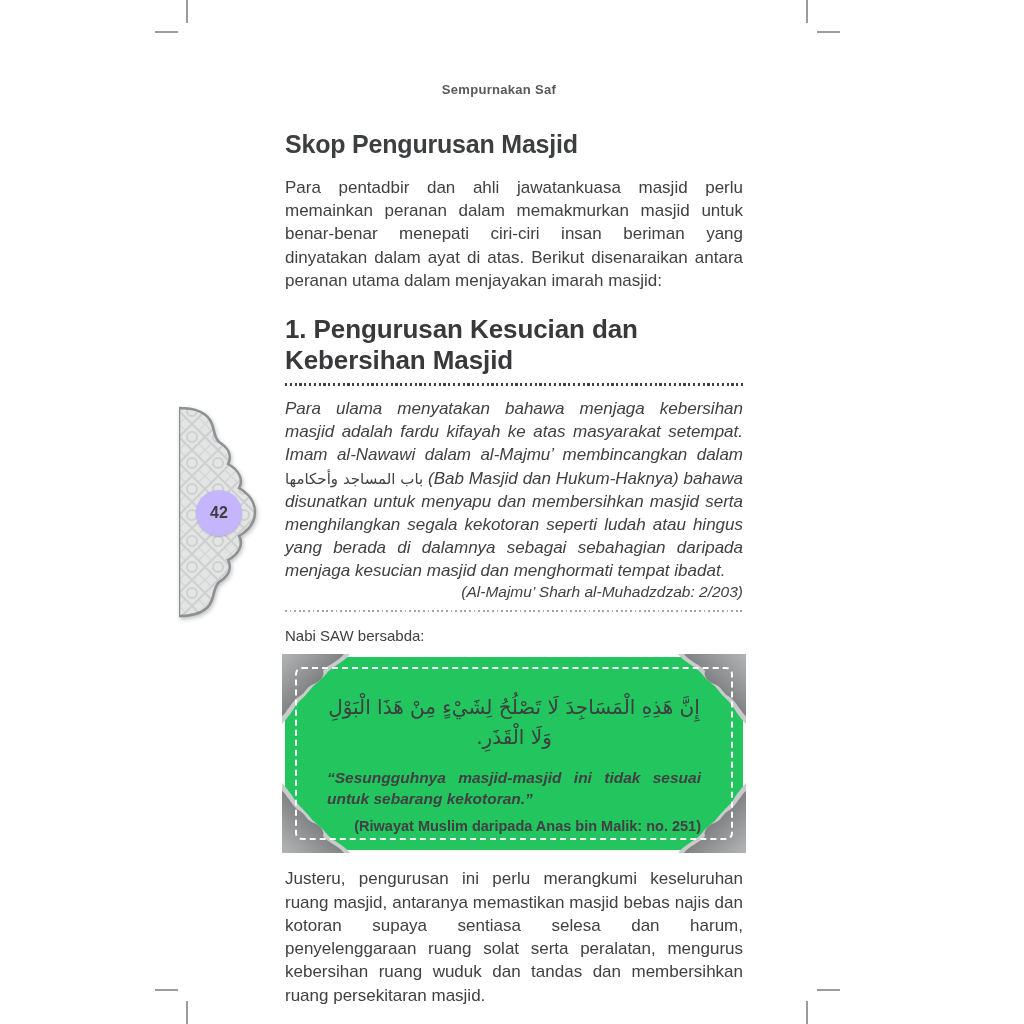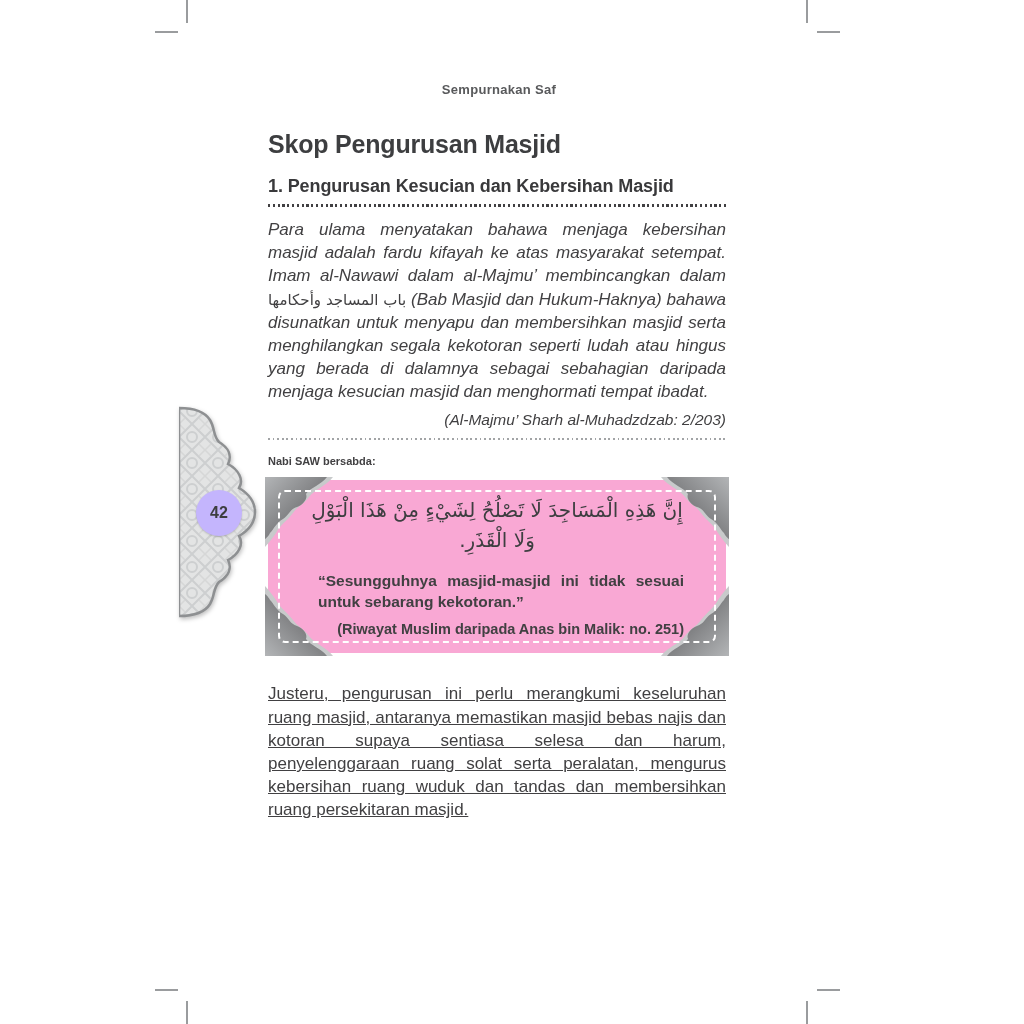--- a/index.html
+++ b/index.html
@@ -21,77 +21,77 @@
   .crop.br-h { left: 817px; top: 989px; }
 
   
   .running-header {
     position: absolute; left: 270px; top: 82px; width: 458px;
     text-align: center; font-size: 13px; font-weight: bold;
     letter-spacing: 0.3px; color: #58595b;
   }
 
   
-  .content { position: absolute; left: 268px; top: 130px; width: 458px; }
+  .content { position: absolute; left: 285px; top: 130px; width: 458px; }
 
   .page-title { font-size: 25px; font-weight: bold; color: #3d3e40; letter-spacing: -0.2px; margin-bottom: 17px; }
 
   p.body-text { font-size: 17px; line-height: 1.365; text-align: justify; color: #414042; }
   .intro { margin-bottom: 22px; }
 
-  .section-heading { font-size: 18px; font-weight: bold; color: #39393b; margin-bottom: 7px; letter-spacing: -0.1px; }
+  .section-heading { font-size: 26px; font-weight: bold; color: #39393b; margin-bottom: 7px; letter-spacing: -0.1px; }
 
   .dotted-rule-dark {
     height: 3px; width: 100%;
     background-image: repeating-linear-gradient(90deg, #414042 0 2.2px, transparent 2.2px 4.8px);
     margin-bottom: 11px;
   }
   .dotted-rule-light {
     height: 2px; width: 100%;
     background-image: repeating-linear-gradient(90deg, #a2a4a6 0 1.8px, transparent 1.8px 4.6px);
     margin-top: 9px;
   }
 
   .scholar-para { font-style: italic; line-height: 1.385; }
   .arabic-inline { font-style: normal; font-family: "DejaVu Sans", sans-serif; font-size: 15px; }
 
-  .majmu-citation { font-size: 15.5px; font-style: italic; text-align: right; margin-top: 7px; color: #414042; }
+  .majmu-citation { font-size: 15.5px; font-style: italic; text-align: right; color: #414042; }
 
-  .hadith-intro { font-size: 11px; margin-top: 15px; color: #414042; font-weight: bold; }
+  .hadith-intro { font-size: 15px; margin-top: 15px; color: #414042; }
 
   
   .hadith-box {
-    position: relative; margin-top: 13px; background: #f9a8d4;
-    border-radius: 10px; padding: 15px 36px 16px 36px; min-height: 160px;
+    position: relative; margin-top: 13px; background: #22c55e;
+    border-radius: 10px; padding: 35px 36px 16px 36px; min-height: 160px;
   }
   .hadith-dash-border {
     position: absolute; inset: 10px; border: 2px dashed #ffffff;
     border-radius: 7px; pointer-events: none;
   }
   .corner { position: absolute; width: 70px; height: 70px; }
   .corner.tl { top: -3px; left: -3px; }
   .corner.tr { top: -3px; right: -3px; transform: scaleX(-1); }
   .corner.bl { bottom: -3px; left: -3px; transform: scaleY(-1); }
   .corner.br { bottom: -3px; right: -3px; transform: scale(-1,-1); }
 
   .hadith-arabic {
     position: relative; text-align: center; direction: rtl;
     font-family: "DejaVu Sans", sans-serif; font-size: 20px;
     color: #3d3e40; margin-bottom: 16px; line-height: 1.5;
   }
   .hadith-translation {
-    position: relative; font-size: 15.5px; font-weight: bold; 
-    text-align: justify; line-height: 1.35; color: #414042; padding: 0 6px; margin-left: 8px;
+    position: relative; font-size: 15.5px; font-weight: bold; font-style: italic;
+    text-align: justify; line-height: 1.35; color: #414042; padding: 0 6px;
   }
   .hadith-citation {
     position: relative; font-size: 14.5px; font-weight: bold; text-align: right;
     margin-top: 9px; color: #414042; padding-right: 6px;
   }
 
-  .closing { margin-top: 29px; text-decoration: underline; }
+  .closing { margin-top: 17px; }
 
   
   .ornament { position: absolute; left: 179px; top: 398px; width: 78px; height: 228px; }
   .ornament svg { filter: drop-shadow(1.5px 2px 2px rgba(0,0,0,0.25)); }
   .page-number-circle {
     position: absolute; left: 196px; top: 490px; width: 46px; height: 46px;
     background: #c4b5fd; border-radius: 50%; display: flex;
     align-items: center; justify-content: center;
     font-size: 16px; font-weight: bold; color: #3d3e40;
     box-shadow: 0 1px 2px rgba(0,0,0,0.18);
@@ -135,20 +135,21 @@
                C 34 190, 36 198, 31 206
                C 26 214, 16 218, 0 218 Z" fill="url(#geo)" stroke="#8e9092" stroke-width="2.5"></path>
     </svg>
   </div>
   <div class="page-number-circle">42</div>
 
   <div class="content">
 
     <h1 class="page-title">Skop Pengurusan Masjid</h1>
 
+    <p class="body-text intro">Para pentadbir dan ahli jawatankuasa masjid perlu memainkan peranan dalam memakmurkan masjid untuk benar-benar menepati ciri-ciri insan beriman yang dinyatakan dalam ayat di atas. Berikut disenaraikan antara peranan utama dalam menjayakan imarah masjid:</p>
 
     <h2 class="section-heading">1. Pengurusan Kesucian dan Kebersihan Masjid</h2>
     <div class="dotted-rule-dark"></div>
 
     <p class="body-text scholar-para"><span>Para ulama menyatakan bahawa menjaga kebersihan masjid adalah fardu kifayah ke atas masyarakat setempat. Imam al-Nawawi dalam al-Majmu’ membincangkan dalam </span><span class="arabic-inline" dir="rtl">باب المساجد وأحكامها</span><span> (Bab Masjid dan Hukum-Haknya) bahawa disunatkan untuk menyapu dan membersihkan masjid serta menghilangkan segala kekotoran seperti ludah atau hingus yang berada di dalamnya sebagai sebahagian daripada menjaga kesucian masjid dan menghormati tempat ibadat.</span></p>
 
     <p class="majmu-citation">(Al-Majmu’ Sharh al-Muhadzdzab: 2/203)</p>
     <div class="dotted-rule-light"></div>
 
     <p class="hadith-intro">Nabi SAW bersabda:</p>

